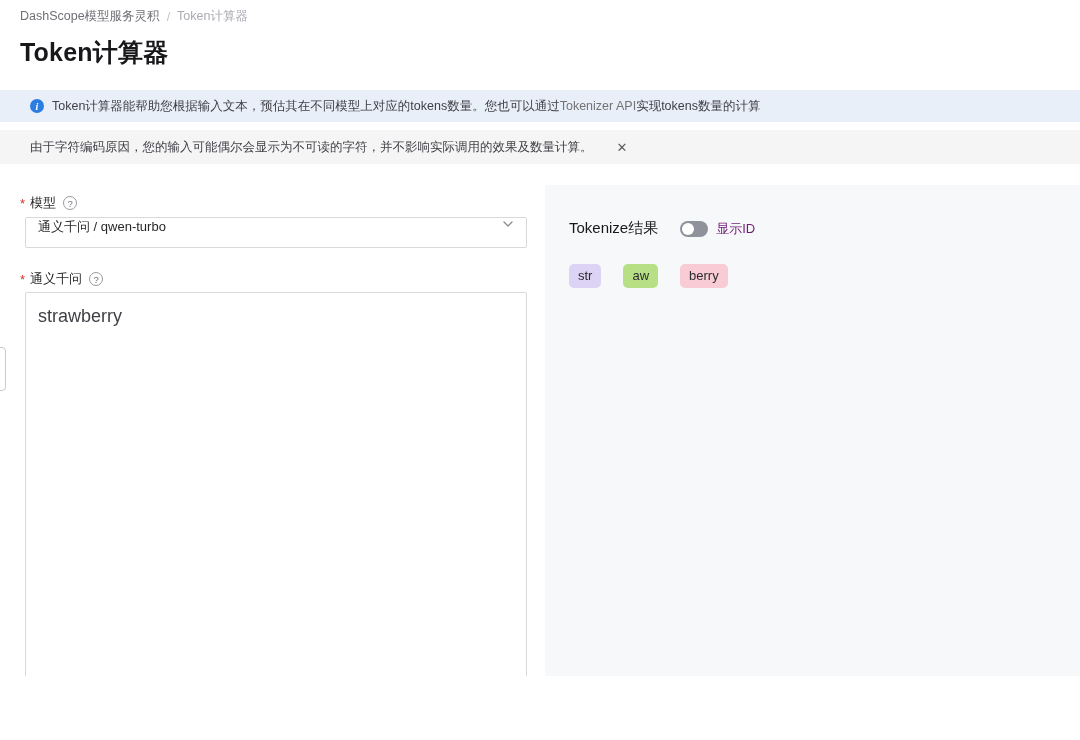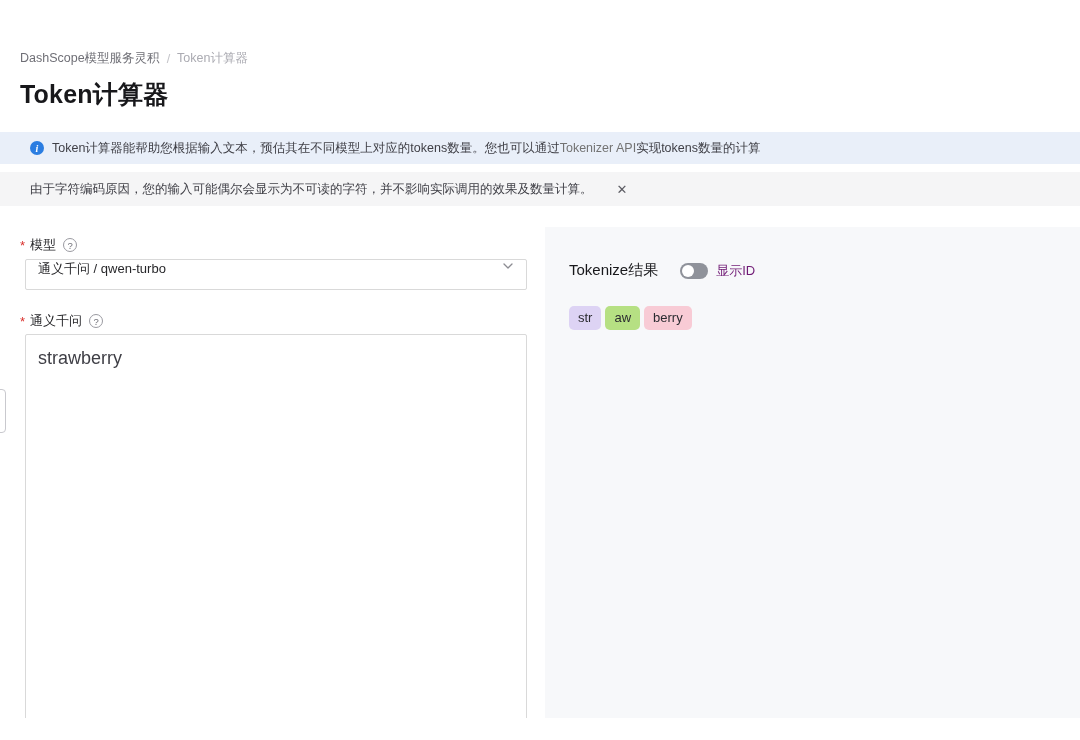--- a/index.html
+++ b/index.html
@@ -1,18 +1,18 @@
 <!DOCTYPE html>
 <html><head>
 <meta charset="utf-8">
 <style>
   * { margin: 0; padding: 0; box-sizing: border-box; }
   html, body { width: 1080px; height: 740px; background: #fff; }
   body { font-family: "Liberation Sans", "DejaVu Sans", sans-serif; color: #27272a; }
-  .screen { position: relative; width: 1080px; height: 676px; overflow: hidden; background: #fff; margin-top: 42px; }
+  .screen { position: relative; width: 1080px; height: 676px; overflow: hidden; background: #fff; }
 
   
   .breadcrumb { position: absolute; left: 20px; top: 8px; font-size: 12.5px; display: flex; gap: 7px; align-items: center; }
   .breadcrumb .parent { color: #6f6f76; cursor: pointer; }
   .breadcrumb .sep { color: #c3c3c8; }
   .breadcrumb .current { color: #ababb2; }
 
   
   .page-title { position: absolute; left: 20px; top: 36px; font-size: 25px; font-weight: 700; color: #18181b; letter-spacing: 0.2px; }
 
@@ -44,21 +44,21 @@
   
   .drawer-handle { position: absolute; left: -3px; top: 347px; width: 9px; height: 44px; background: #fff; border: 1px solid #c9c9ce; border-radius: 0 4px 4px 0; cursor: pointer; }
 
   
   .result-panel { position: absolute; left: 545px; top: 185px; width: 535px; height: 555px; background: #f7f8fa; }
   .result-header { display: flex; align-items: center; padding: 34px 0 0 24px; text-align: center; }
   .result-title { font-size: 15px; font-weight: 500; color: #18181b; }
   .toggle { width: 28px; height: 16px; border-radius: 8px; background: #8f929a; position: relative; margin-left: 22px; cursor: pointer; flex: none; }
   .toggle .knob { position: absolute; left: 2px; top: 2px; width: 12px; height: 12px; border-radius: 50%; background: #fff; }
   .toggle-label { font-size: 13px; color: #701a75; margin-left: 8px; }
-  .chips { display: flex; gap: 4px; padding: 26px 0 0 24px; }
+  .chips { display: flex; gap: 22px; padding: 26px 0 0 24px; }
   .chip { font-size: 13px; color: #2b2b30; padding: 4px 9px; border-radius: 5px; line-height: 1.2; }
   .result-footer { position: absolute; left: 0; bottom: 0; width: 100%; height: 68px; background: #f3f5f8; border-top: 1px solid #e4e6ea; padding: 15px 0 0 40px; font-size: 14px; font-weight: 700; color: #2a2a2e; }
   .result-footer .count { margin: 0 4px; font-weight: 700; }
 </style>
 </head>
 <body>
 
 <div class="screen">
 
   <div class="breadcrumb">

